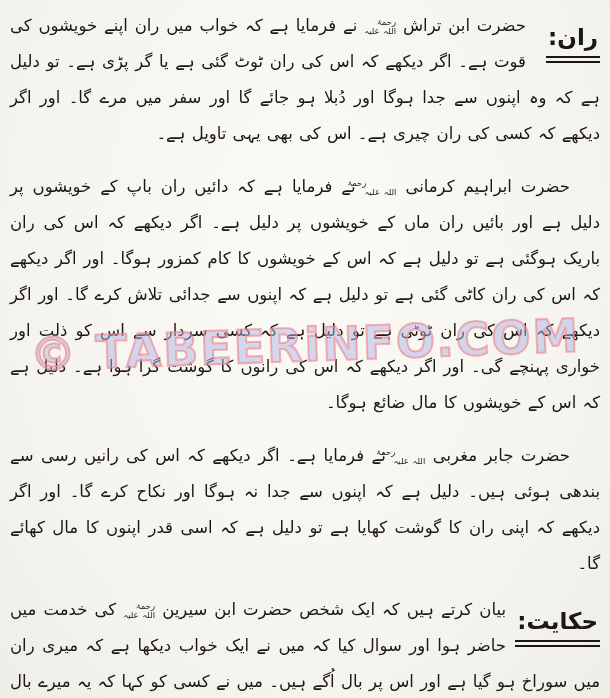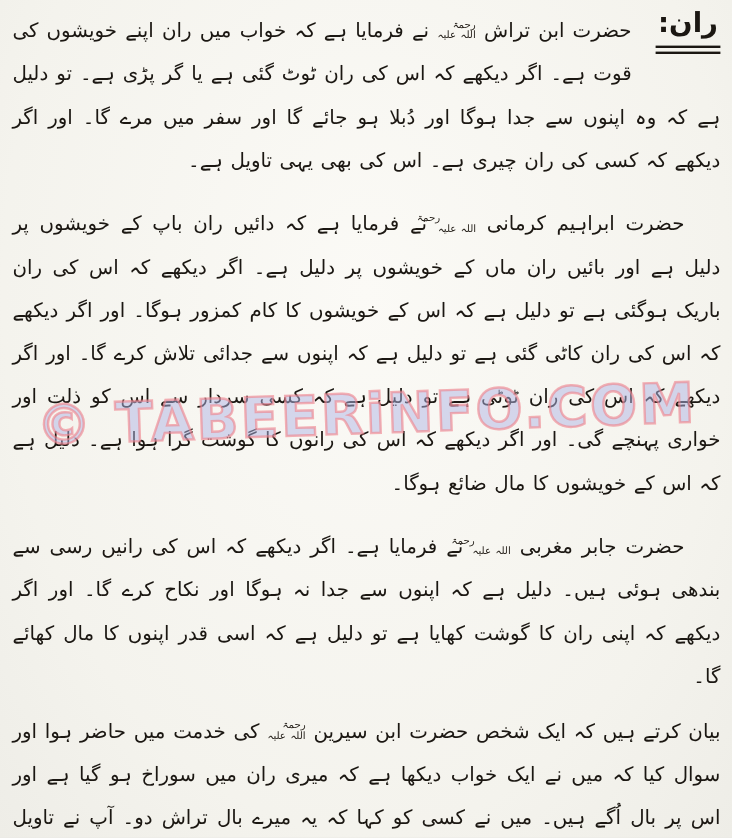--- a/index.html
+++ b/index.html
@@ -27,21 +27,21 @@
     letter-spacing:0.1px;
     word-spacing:1px;
   }
   .para.indent{ text-indent:30px; }
   .gap-sm{ margin-top:17px; }
   .gap-md{ margin-top:10px; }
   .headblock{
     float:right;
     height:72px;
     display:flex;
-    align-items:flex-start;
+    align-items:center;
     justify-content:flex-start;
     margin-left:10px;
   }
   .headblock.raan{ width:64px; }
   .headblock.hikayat{ width:84px; }
   .head-text{
     font-size:23px;
     font-weight:bold;
     line-height:1.1;
     padding:0 2px 5px 2px;
@@ -97,17 +97,20 @@
       <span>حضرت ابراہیم کرمانی </span><span class="honorific">رحمۃ اللہ علیہ</span><span> نے فرمایا ہے کہ دائیں ران باپ کے خویشوں پر دلیل ہے اور بائیں ران ماں کے خویشوں پر دلیل ہے۔ اگر دیکھے کہ اس کی ران باریک ہوگئی ہے تو دلیل ہے کہ اس کے خویشوں کا کام کمزور ہوگا۔ اور اگر دیکھے کہ اس کی ران کاٹی گئی ہے تو دلیل ہے کہ اپنوں سے جدائی تلاش کرے گا۔ اور اگر دیکھے کہ اس کی ران ٹوٹی ہے تو دلیل ہے کہ کسی سردار سے اس کو ذلت اور خواری پہنچے گی۔ اور اگر دیکھے کہ اس کی رانوں کا گوشت گرا ہوا ہے۔ دلیل ہے کہ اس کے خویشوں کا مال ضائع ہوگا۔</span>
     </p>
 
     <p class="para indent gap-sm">
       <span>حضرت جابر مغربی </span><span class="honorific">رحمۃ اللہ علیہ</span><span> نے فرمایا ہے۔ اگر دیکھے کہ اس کی رانیں رسی سے بندھی ہوئی ہیں۔ دلیل ہے کہ اپنوں سے جدا نہ ہوگا اور نکاح کرے گا۔ اور اگر دیکھے کہ اپنی ران کا گوشت کھایا ہے تو دلیل ہے کہ اسی قدر اپنوں کا مال کھائے گا۔</span>
     </p>
   </section>
 
   <section class="gap-md">
     <p class="para clearfix">
+      <span class="headblock hikayat">
+        <span class="head-text">حکایت:</span>
+      </span>
       <span>بیان کرتے ہیں کہ ایک شخص حضرت ابن سیرین </span><span class="honorific">رحمۃ اللہ علیہ</span><span> کی خدمت میں حاضر ہوا اور سوال کیا کہ میں نے ایک خواب دیکھا ہے کہ میری ران میں سوراخ ہو گیا ہے اور اس پر بال اُگے ہیں۔ میں نے کسی کو کہا کہ یہ میرے بال تراش دو۔ آپ نے تاویل میں فرمایا کہ تو قرض دار ہے اور تیرا کوئی قریبی تیرے قرض کو اتارے گا۔ پھر اسی ماہ میں اس کے اقرباء میں سے ایک شخص آیا اور اس نے اس کو قرض کے دو سو دینار ادا کر دیئے۔</span>
     </p>
   </section>
 
 </div>
 
 </body></html>

